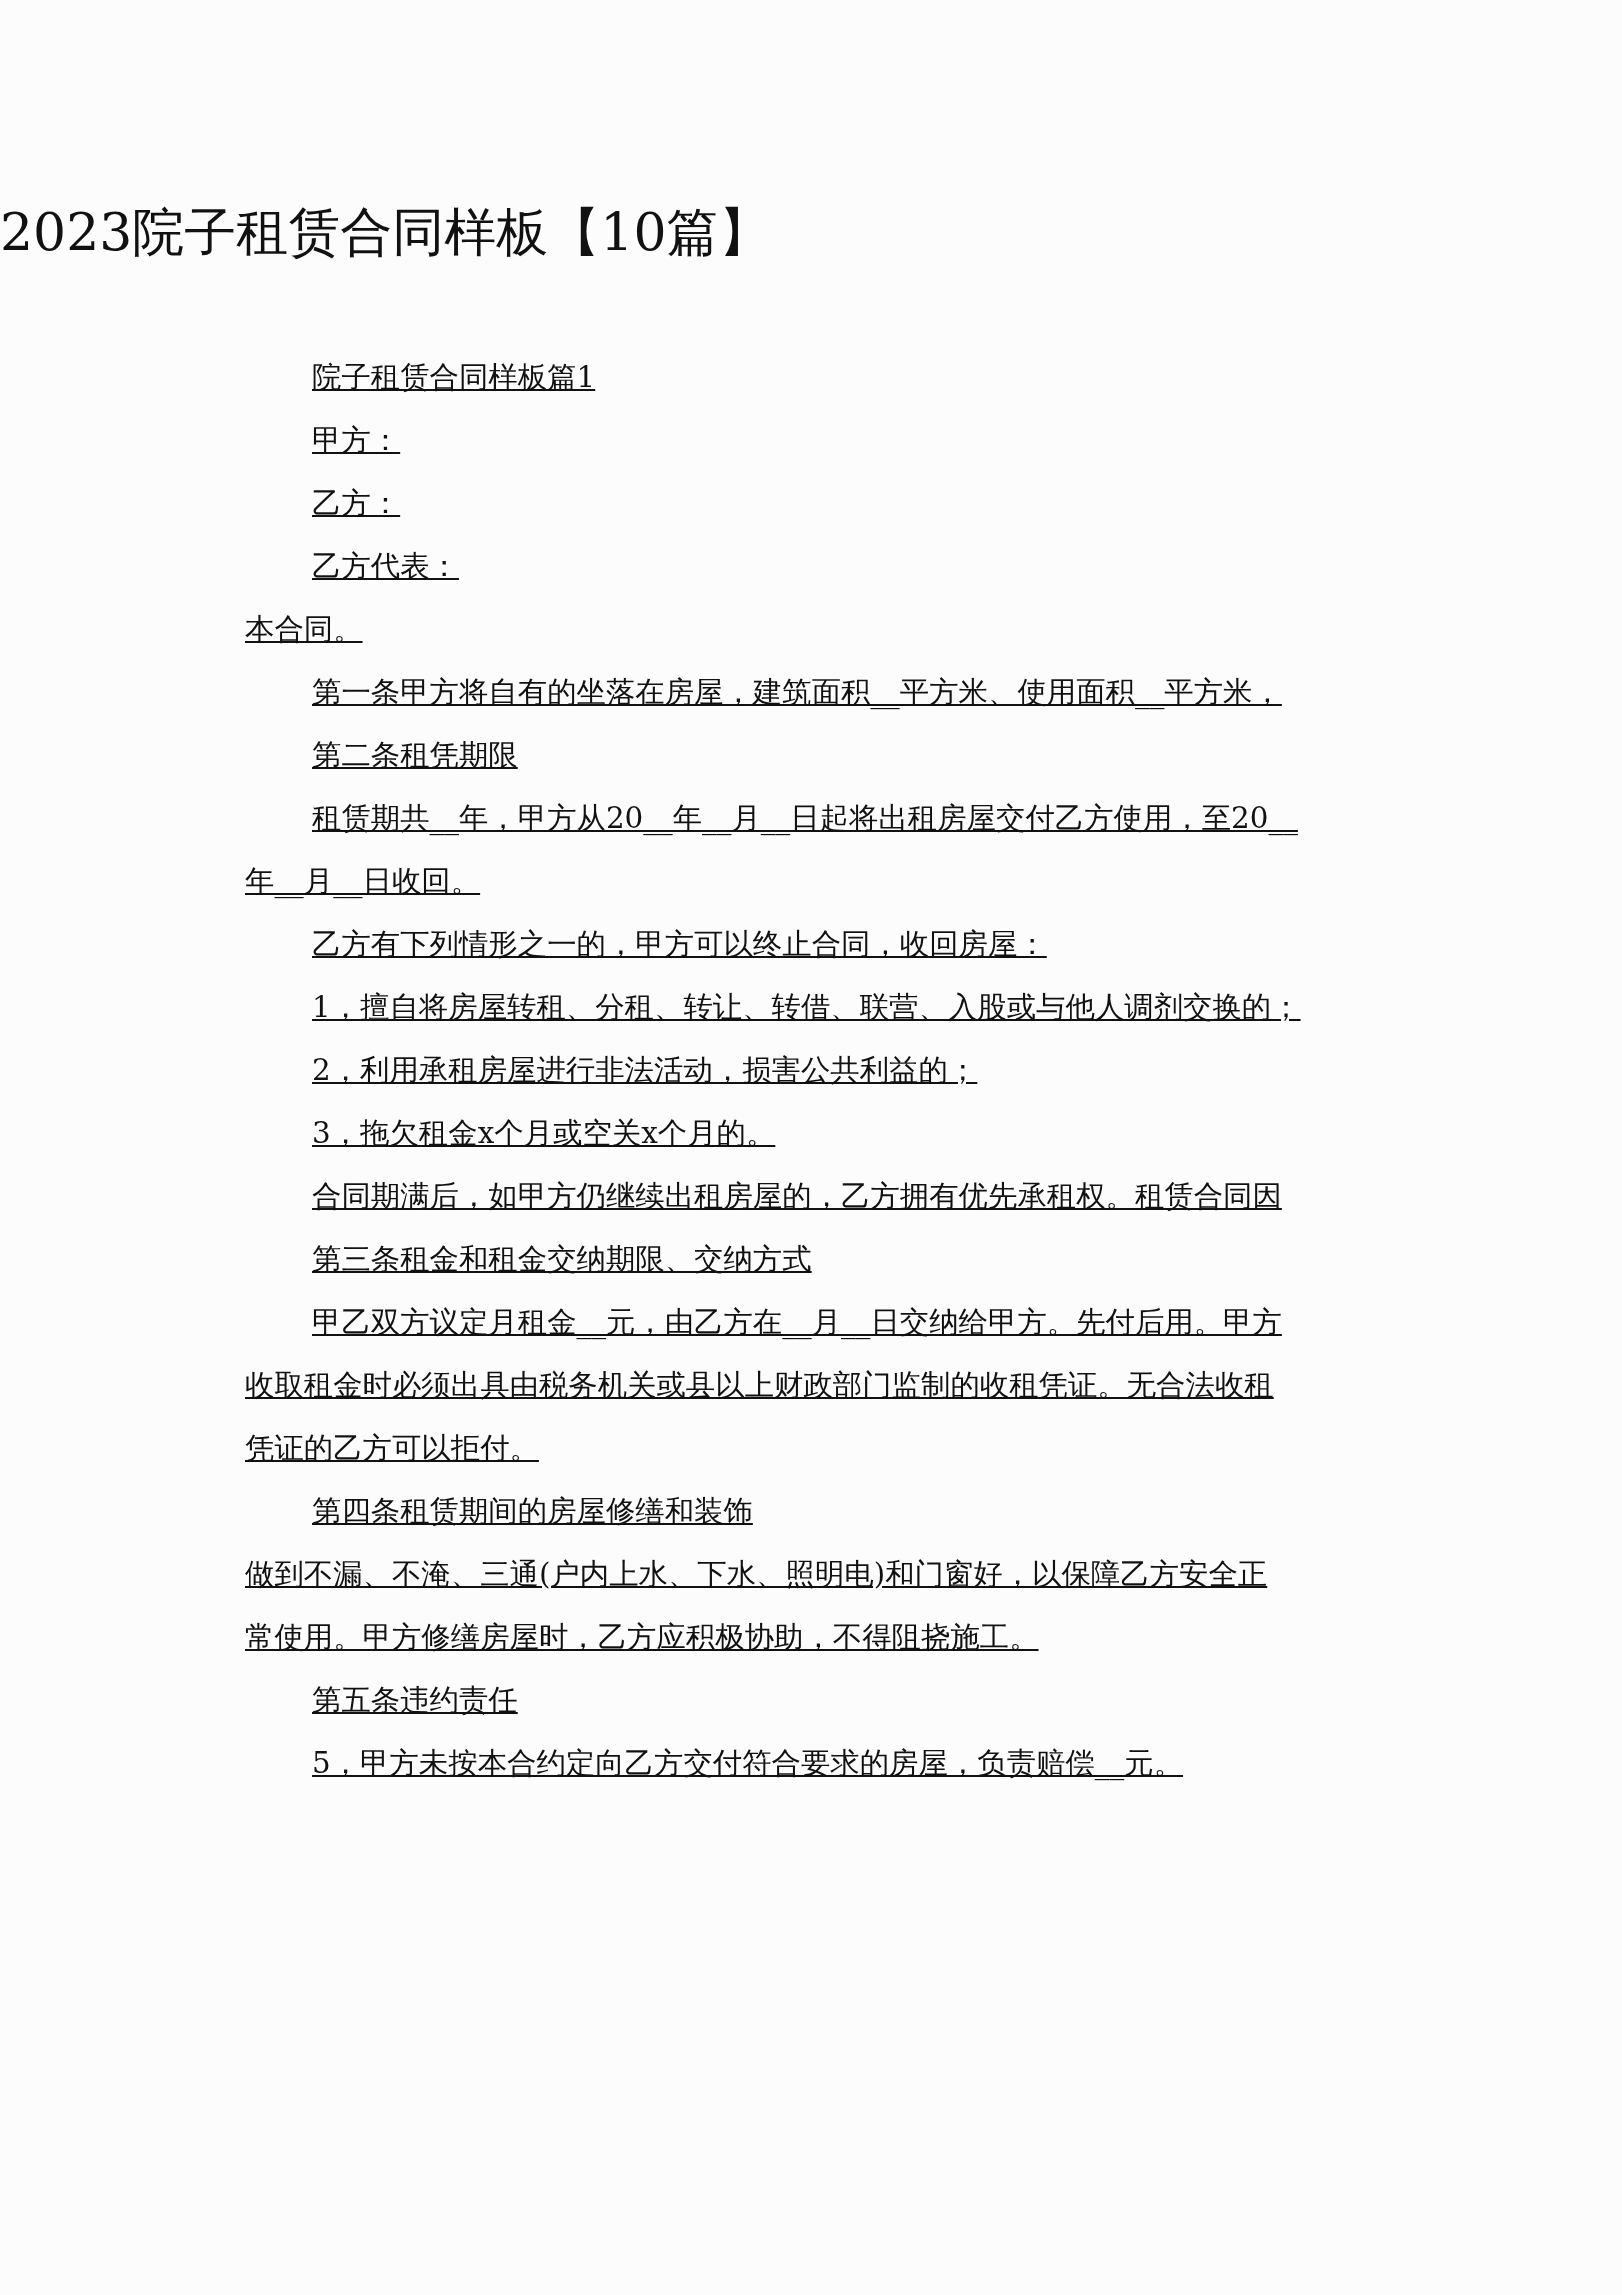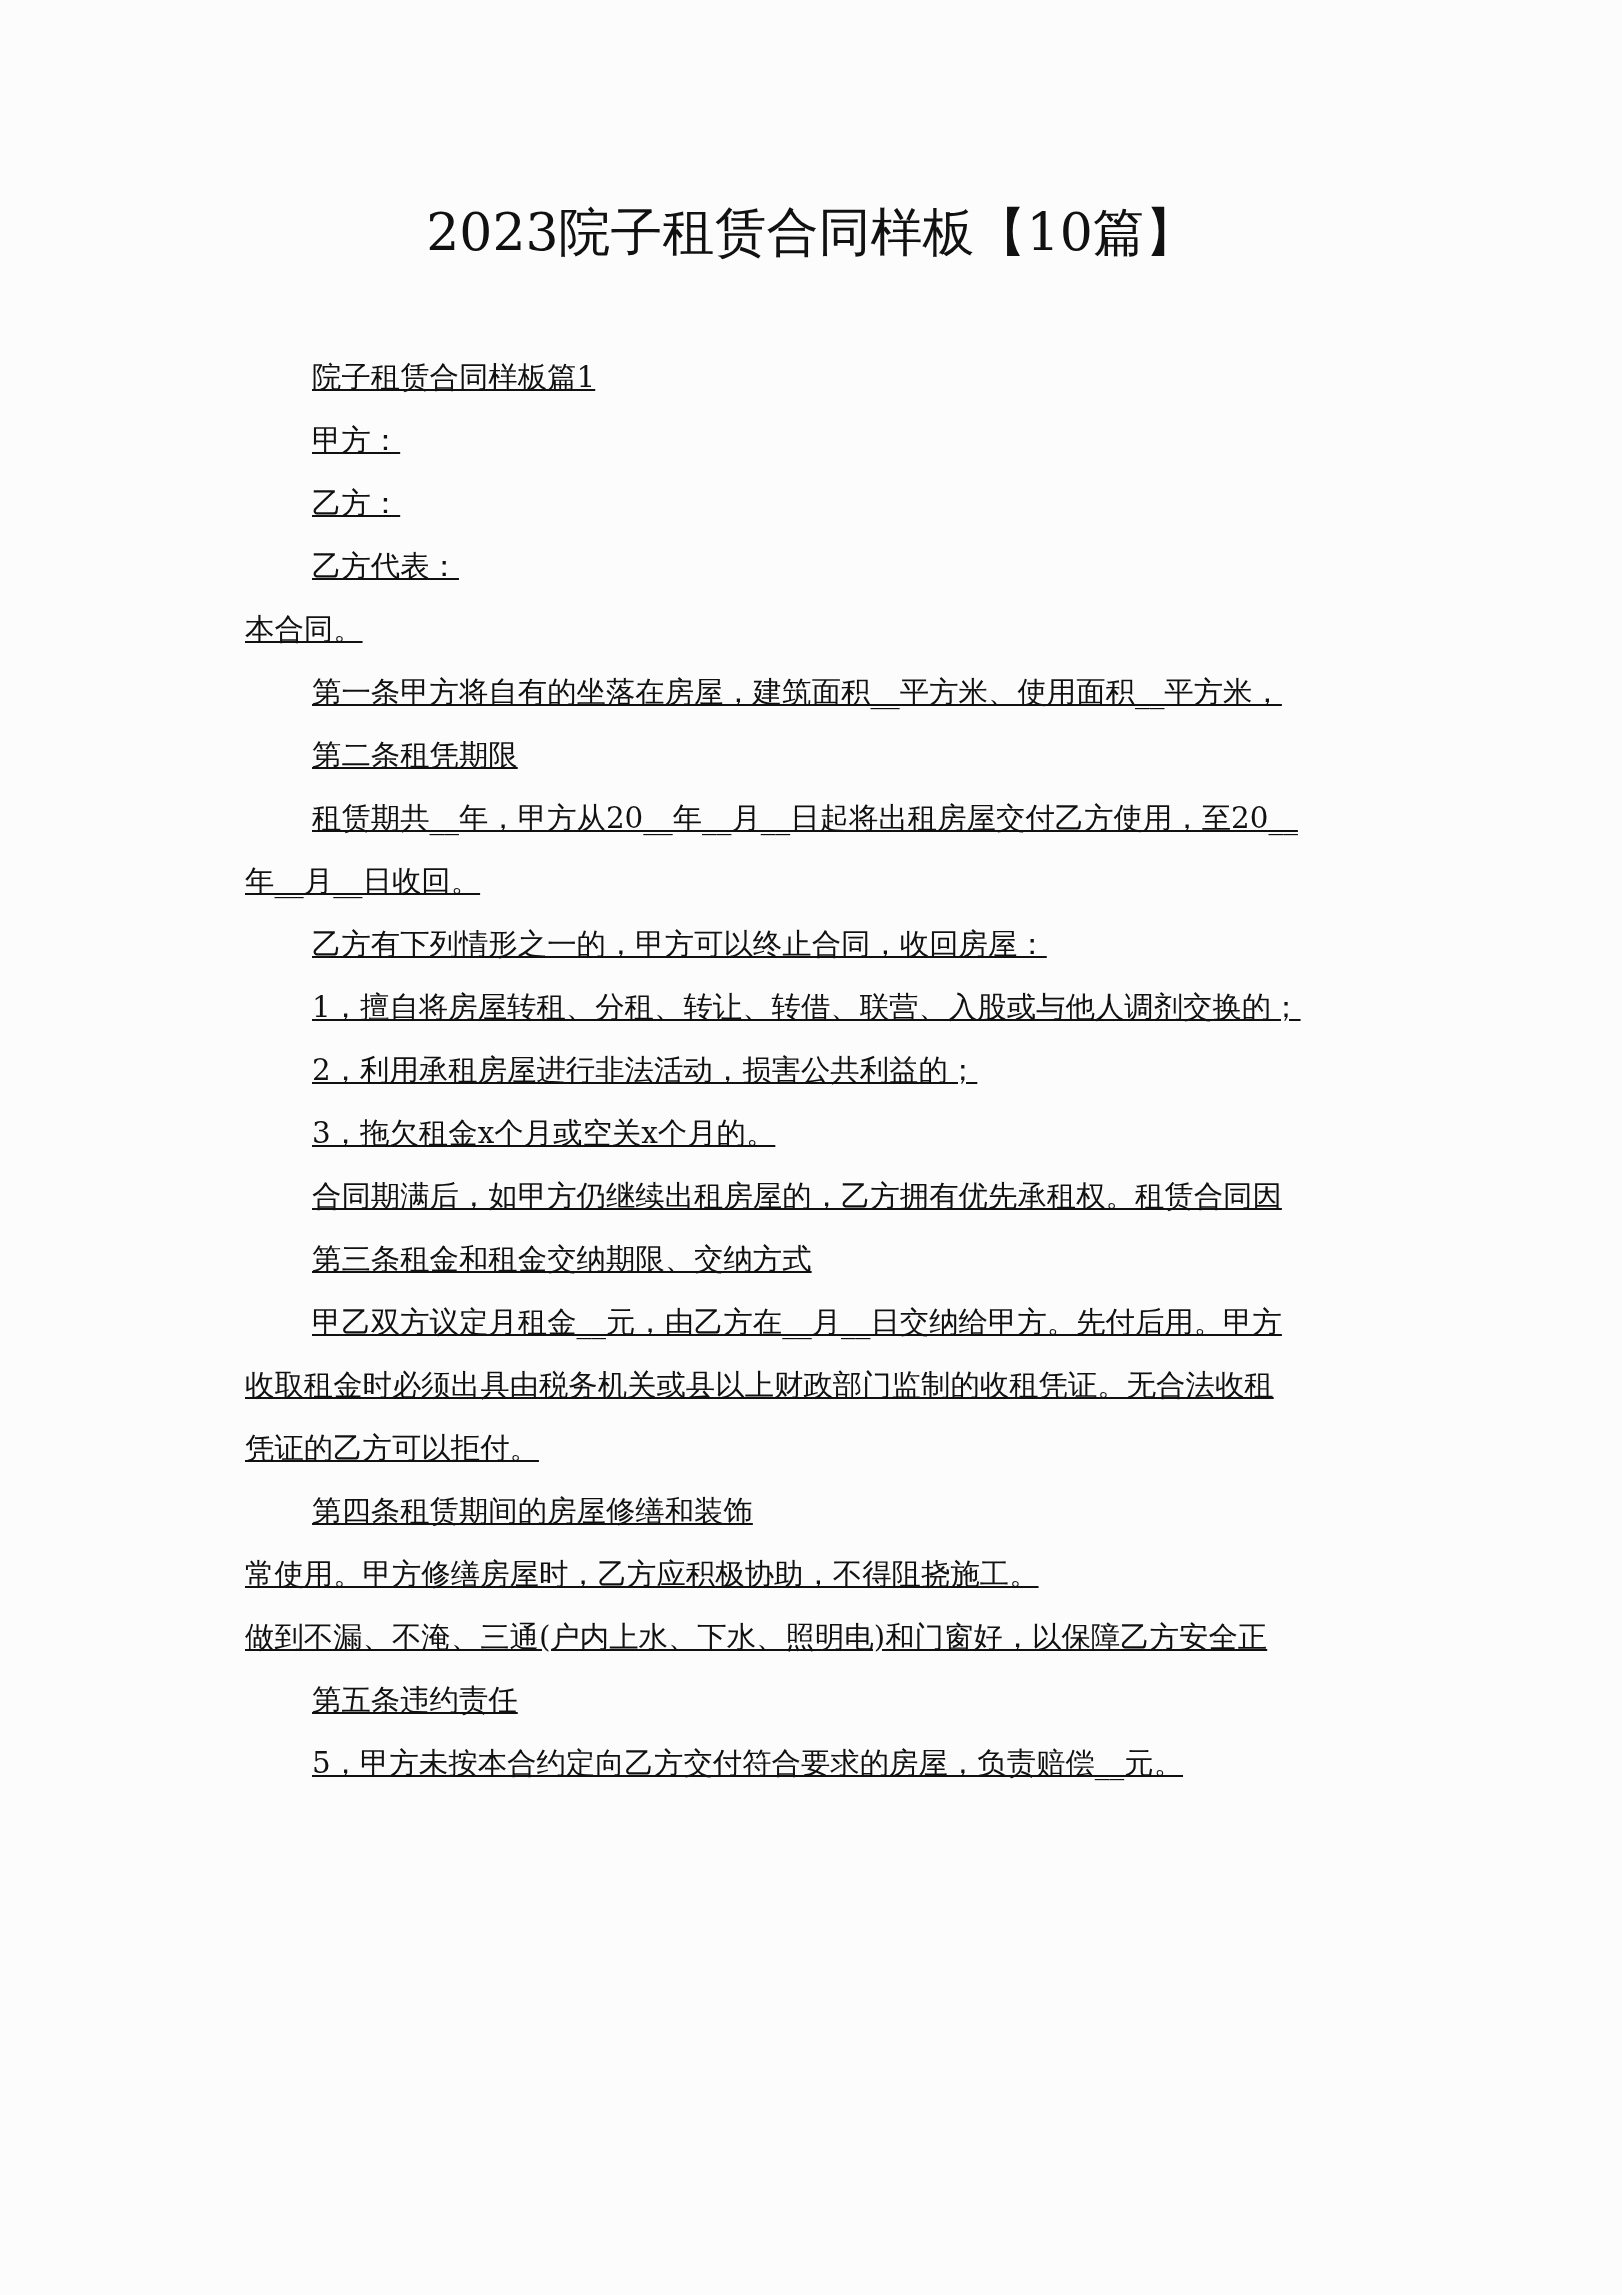--- a/index.html
+++ b/index.html
@@ -20,21 +20,20 @@
       left: 0; top: 0;
       width: 1623px;
       height: 2295px;
       background: #fcfcfc;
     }
     .doc-title {
       position: absolute;
       left: 0;
       top: 196px;
       width: 1623px;
-      text-align: center;
       font-size: 52px;
       line-height: 72px;
       font-weight: normal;
       margin: 0;
       letter-spacing: 0px;
       white-space: nowrap;
     }
     .body {
       position: absolute;
       left: 245px;
@@ -74,19 +73,19 @@
     <span class="line indent">乙方有下列情形之一的，甲方可以终止合同，收回房屋：</span>
     <span class="line indent">1，擅自将房屋转租、分租、转让、转借、联营、入股或与他人调剂交换的；</span>
     <span class="line indent">2，利用承租房屋进行非法活动，损害公共利益的；</span>
     <span class="line indent">3，拖欠租金x个月或空关x个月的。</span>
     <span class="line indent">合同期满后，如甲方仍继续出租房屋的，乙方拥有优先承租权。租赁合同因</span>
     <span class="line indent">第三条租金和租金交纳期限、交纳方式</span>
     <span class="line indent">甲乙双方议定月租金__元，由乙方在__月__日交纳给甲方。先付后用。甲方</span>
     <span class="line">收取租金时必须出具由税务机关或县以上财政部门监制的收租凭证。无合法收租</span>
     <span class="line">凭证的乙方可以拒付。</span>
     <span class="line indent">第四条租赁期间的房屋修缮和装饰</span>
+    <span class="line">做到不漏、不淹、三通(户内上水、下水、照明电)和门窗好，以保障乙方安全正</span>
     <span class="line">常使用。甲方修缮房屋时，乙方应积极协助，不得阻挠施工。</span>
-    <span class="line">做到不漏、不淹、三通(户内上水、下水、照明电)和门窗好，以保障乙方安全正</span>
     <span class="line indent">第五条违约责任</span>
     <span class="line indent">5，甲方未按本合约定向乙方交付符合要求的房屋，负责赔偿__元。</span>
   </div>
 </div>
 
 
 </body></html>

